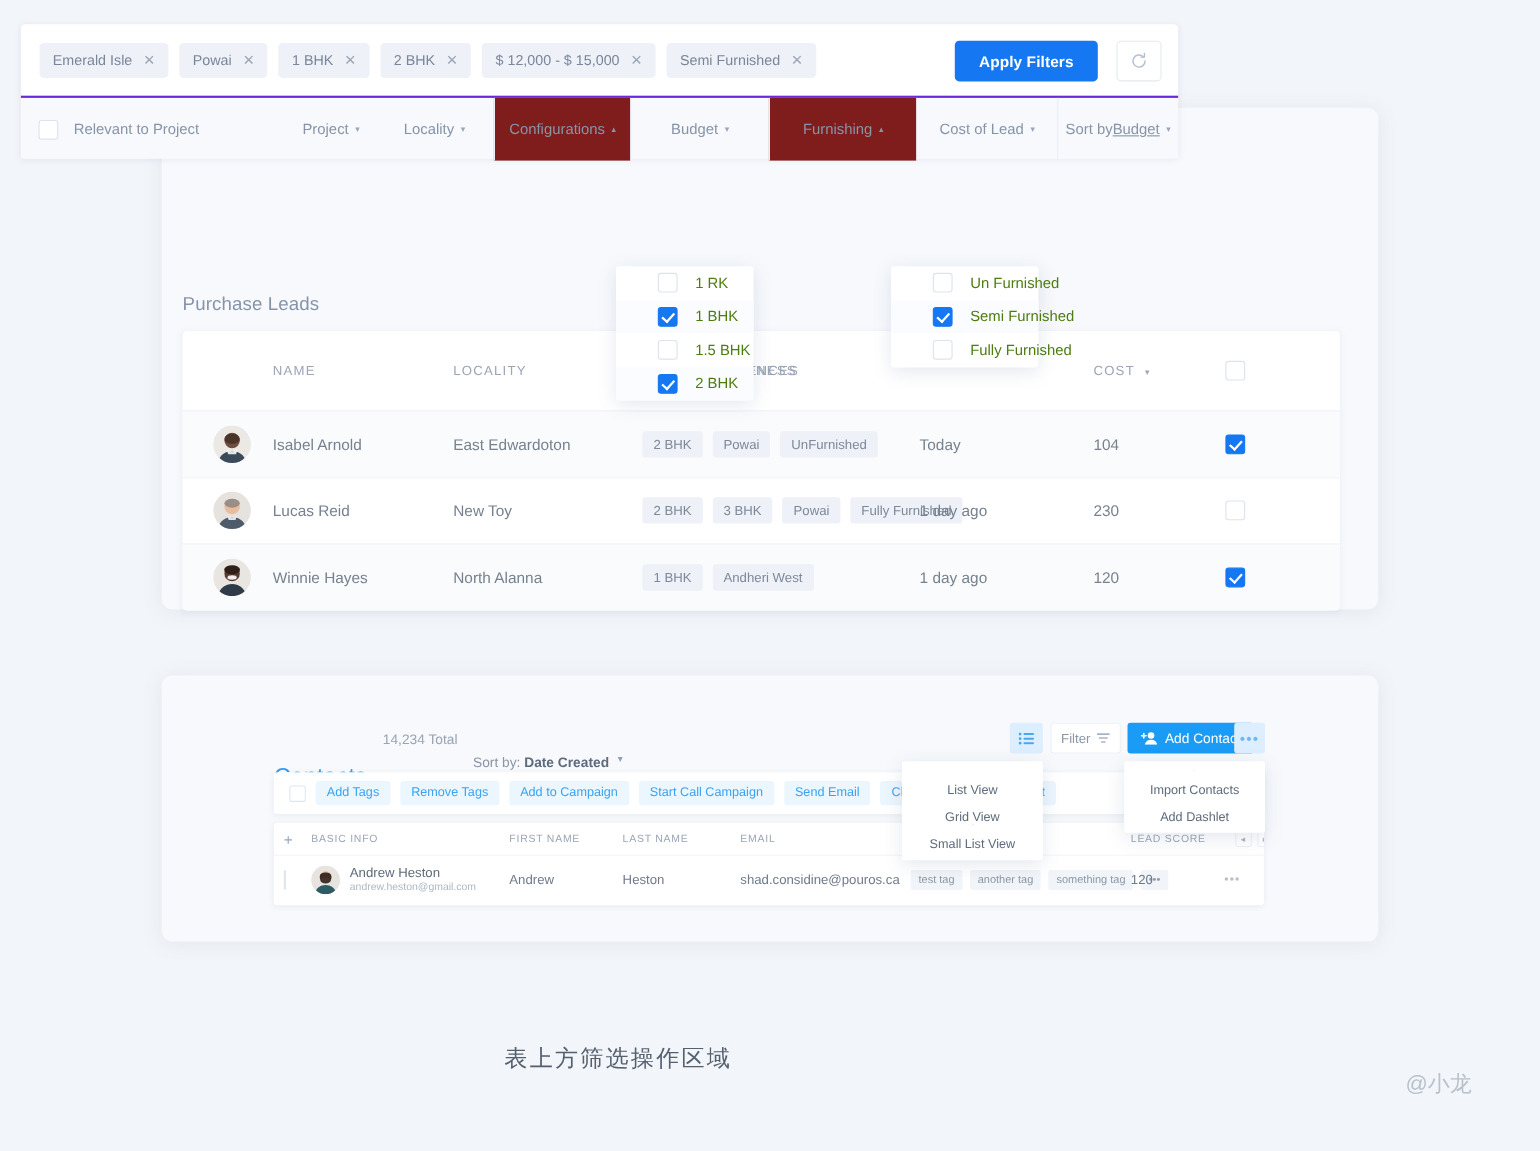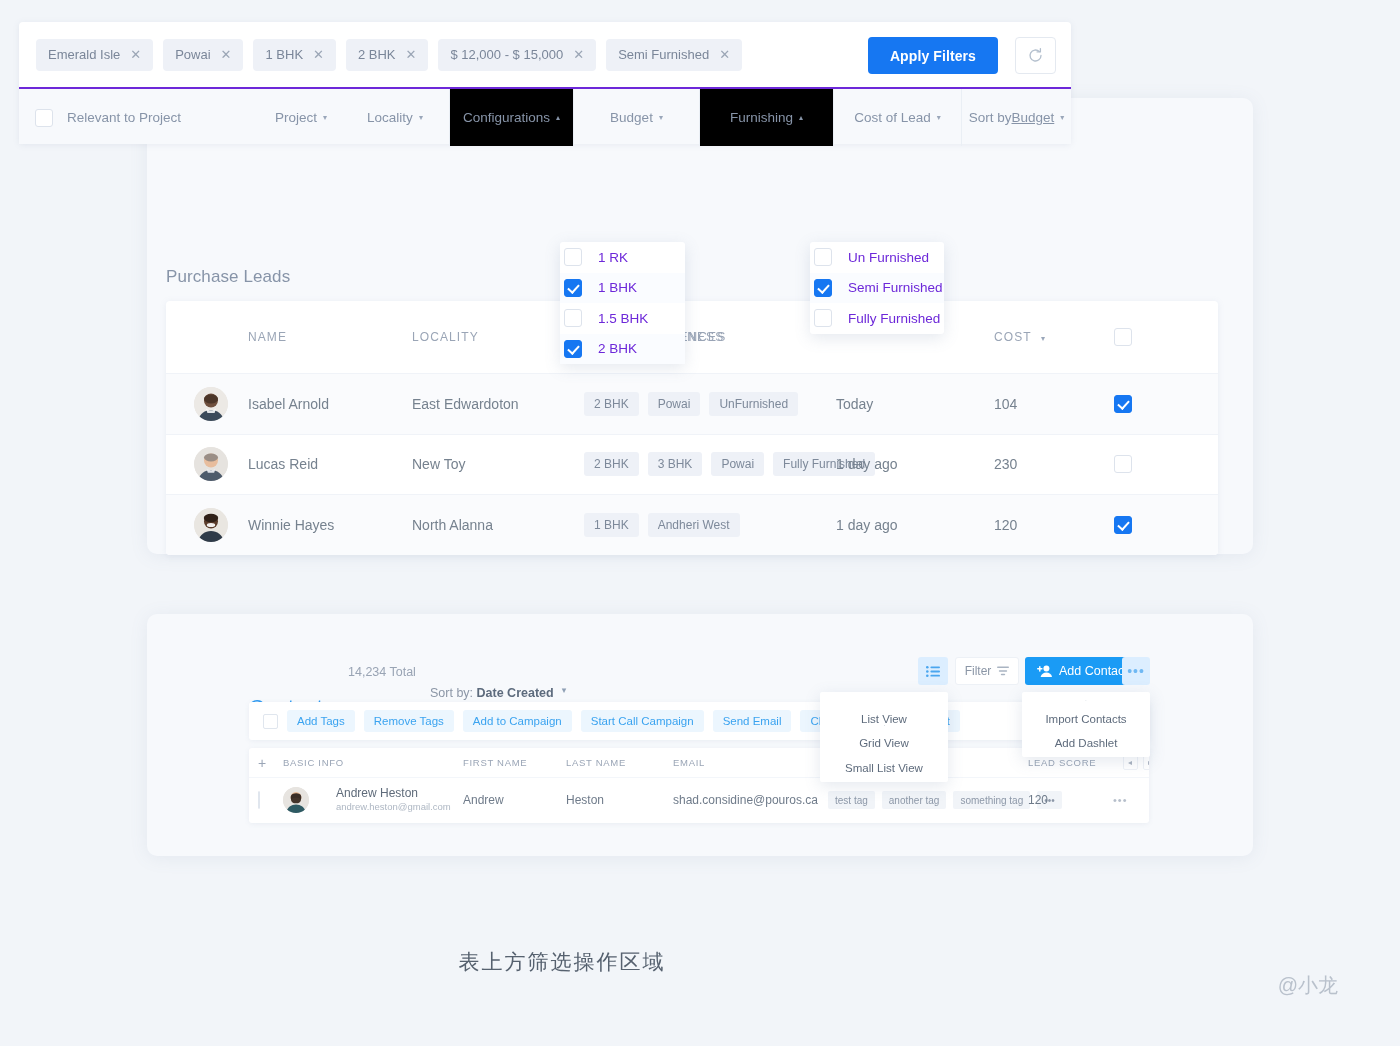--- a/index.html
+++ b/index.html
@@ -81,21 +81,21 @@
   .tab {
     display: flex; align-items: center;
     height: 57px;
     font-size: 13.5px; color: #8794a8;
     white-space: nowrap;
     cursor: pointer;
     justify-content: center;
     position: relative;
   }
   .tab.sep { border-left: 1px solid #eaeff5; }
-  .tab.open { background: #000000; justify-content: center; }
+  .tab.open { background: #7f1d1d; justify-content: center; }
   .tab .caret { margin-left: 6px; font-size: 8px; color: #9aa7ba; }
   .tab .caret.up { color: #8794a8; }
   .tab-relevant {
     width: 242px; justify-content: flex-start; padding-left: 16px; gap: 14px;
   }
   .tab-project   { width: 80px; }
   .tab-locality  { width: 108px; }
   .tab-config    { width: 124px; }
   .tab-budget    { width: 126px; }
   .tab-furnish   { width: 134px; }
@@ -125,22 +125,22 @@
   .dropdown {
     position: absolute;
     background: #fff;
     border-radius: 3px;
     box-shadow: 0 4px 16px rgba(95,120,155,0.17);
     z-index: 40;
     padding: 0;
   }
   .dd-item {
     display: flex; align-items: center; gap: 16px;
-    height: 30.5px; padding: 0 4px;
-    font-size: 13.5px; color: #6d28d9;
+    height: 30.5px; padding: 0 38px;
+    font-size: 13.5px; color: #4d7c0f;
     white-space: nowrap;
     cursor: pointer;
   }
   .dd-item.sel { background: #fafcff; }
 
   #dd-config   { left: 560px; top: 242px; width: 125px; }
   #dd-furnish  { left: 810px; top: 242px; width: 134px; }
 
   
   .leads-title {
@@ -600,21 +600,21 @@
         <span class="pager">
           <span class="pg">◂</span>
           <span class="pg">▸</span>
         </span>
       </div>
     </div>
     <div class="ctr">
       <div class="k-plus">
         <span class="bulk-cb"></span>
       </div>
-      <div class="k-basic" style="display:flex;align-items:center;gap:27px;">
+      <div class="k-basic" style="display:flex;align-items:center;gap:9px;">
         <span class="sm-avatar">
           <svg width="26" height="26" viewBox="0 0 26 26">
             <circle cx="13" cy="13" r="13" fill="#e7e4e0"></circle>
             <circle cx="13" cy="10.4" r="5.4" fill="#e5b894"></circle>
             <path d="M7.8 9.2c.4-3.6 9.8-4.2 10.4 0 .5 3.6-1 6.4-5.2 6.4S7.4 12.6 7.8 9.2z" fill="#3a2d26"></path>
             <ellipse cx="13" cy="13.4" rx="4.6" ry="2.8" fill="#43342b"></ellipse>
             <path d="M3 26c1.1-5.6 5.4-8.4 10-8.4S21.9 20.4 23 26z" fill="#2e5a63"></path>
           </svg>
         </span>
         <span>

